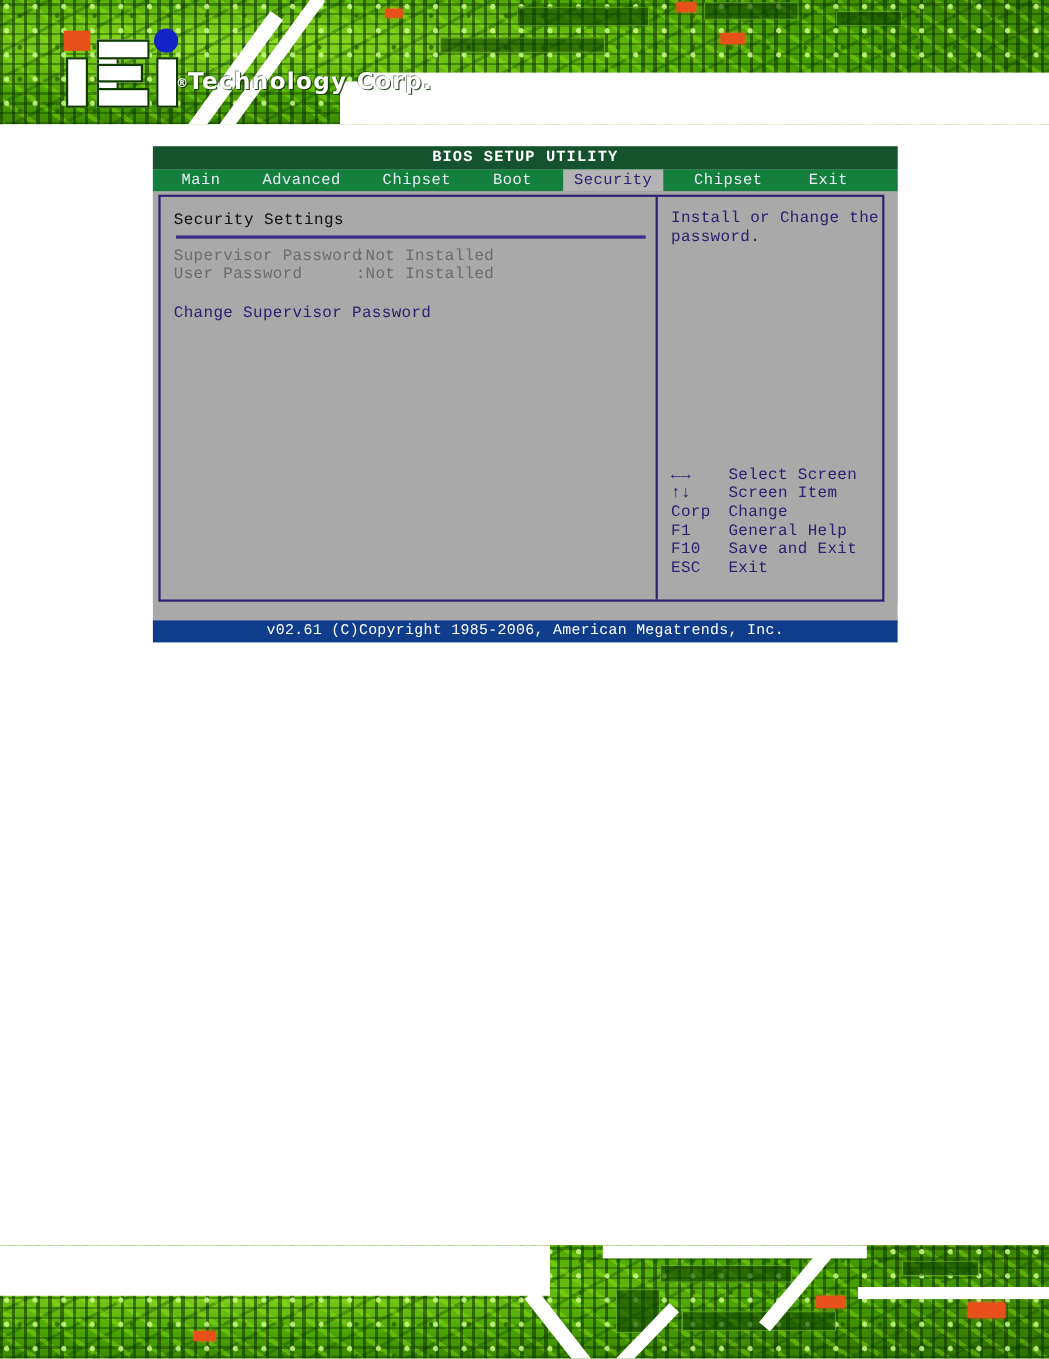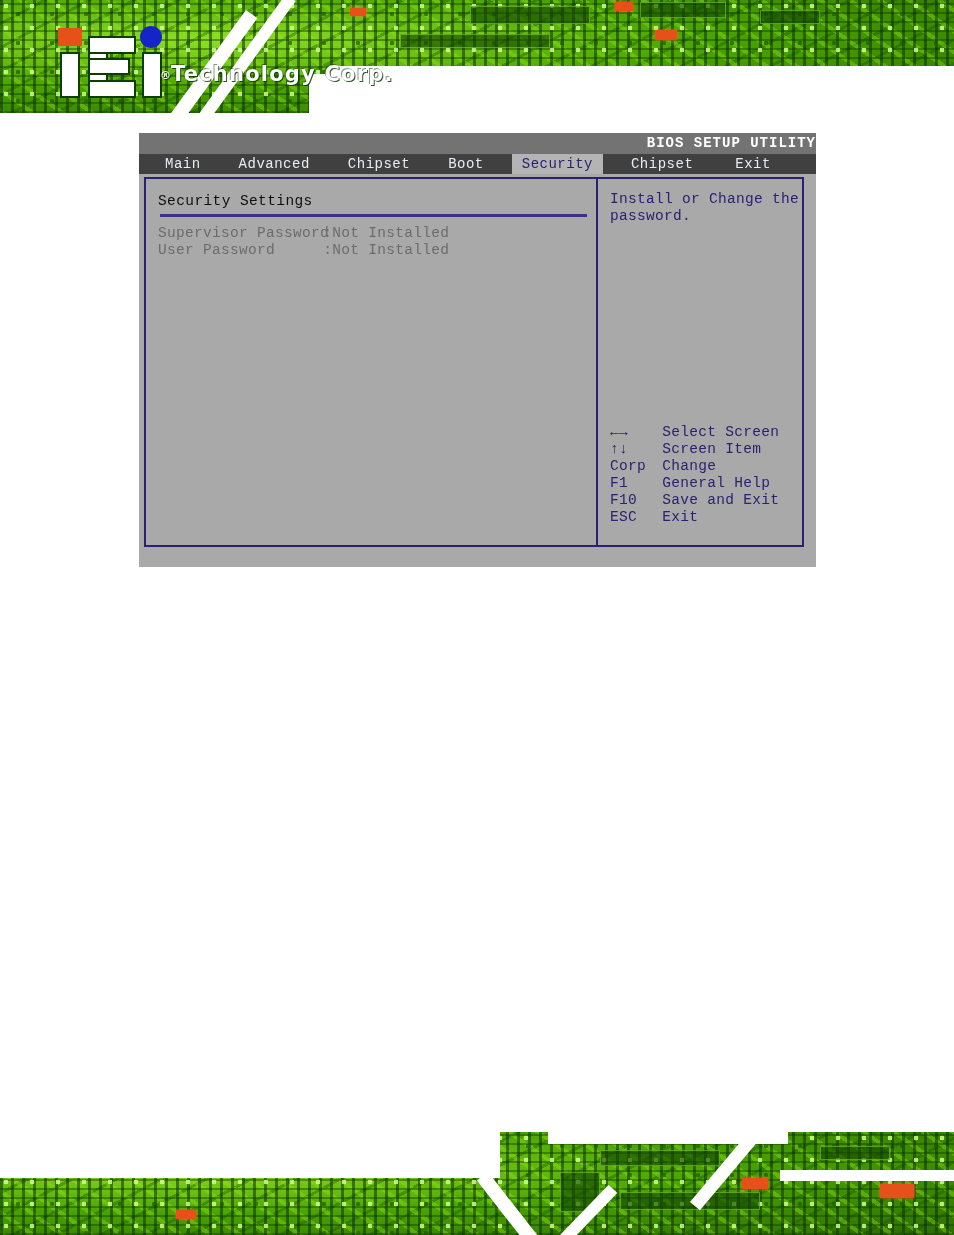--- a/index.html
+++ b/index.html
@@ -128,31 +128,31 @@
   
   #bios-window {
     position: absolute;
     left: 139px; top: 133px;
     width: 677px; height: 434px;
     font-family: "Liberation Mono", "DejaVu Sans Mono", monospace;
     background: #a9a9a9;
   }
   #bios-titlebar {
     height: 21px;
-    background: #737373;
+    background: #14532d;
     color: #ffffff;
     font-size: 14px;
     font-weight: bold;
     letter-spacing: 1px;
-    text-align: right;
+    text-align: center;
     line-height: 21px;
   }
   #bios-menubar {
     height: 20px;
-    background: #404040;
+    background: #15803d;
     display: flex;
     align-items: stretch;
     padding-left: 16px;
     box-sizing: border-box;
   }
   .menu-tab {
     color: #e9ecf5;
     font-size: 14px;
     line-height: 20px;
     padding: 0 10px;
@@ -375,20 +375,21 @@
           <span class="field-label">Supervisor Password</span>
           <span class="field-value">:Not Installed</span>
         </div>
         <div class="field-row">
           <span class="field-label">User Password</span>
           <span class="field-value">:Not Installed</span>
         </div>
 
         <div class="spacer-row"></div>
 
+        <div class="action-item">Change Supervisor Password</div>
       </div>
 
       <div id="bios-right">
         <div class="help-text">Install or Change the</div>
         <div class="help-text">password.</div>
 
         <div id="key-legend">
           <div class="key-row">
             <span class="key-name">←→</span>
             <span class="key-desc">Select Screen</span>
@@ -412,20 +413,21 @@
           <div class="key-row">
             <span class="key-name">ESC</span>
             <span class="key-desc">Exit</span>
           </div>
         </div>
       </div>
 
     </div>
   </div>
 
+  <div id="bios-footer">v02.61 (C)Copyright 1985-2006, American Megatrends, Inc.</div>
 </div>
 
 <div id="bottom-banner">
   <div class="pcb-field"></div>
   <div class="pcb-pads"></div>
 
   <div class="pcb-chip" style="left:600px; top:18px; width:120px; height:16px;"></div>
   <div class="pcb-chip" style="left:620px; top:60px; width:140px; height:18px;"></div>
   <div class="pcb-chip" style="left:820px; top:14px; width:70px; height:14px;"></div>
   <div class="pcb-chip" style="left:560px; top:40px; width:40px; height:40px;"></div>

